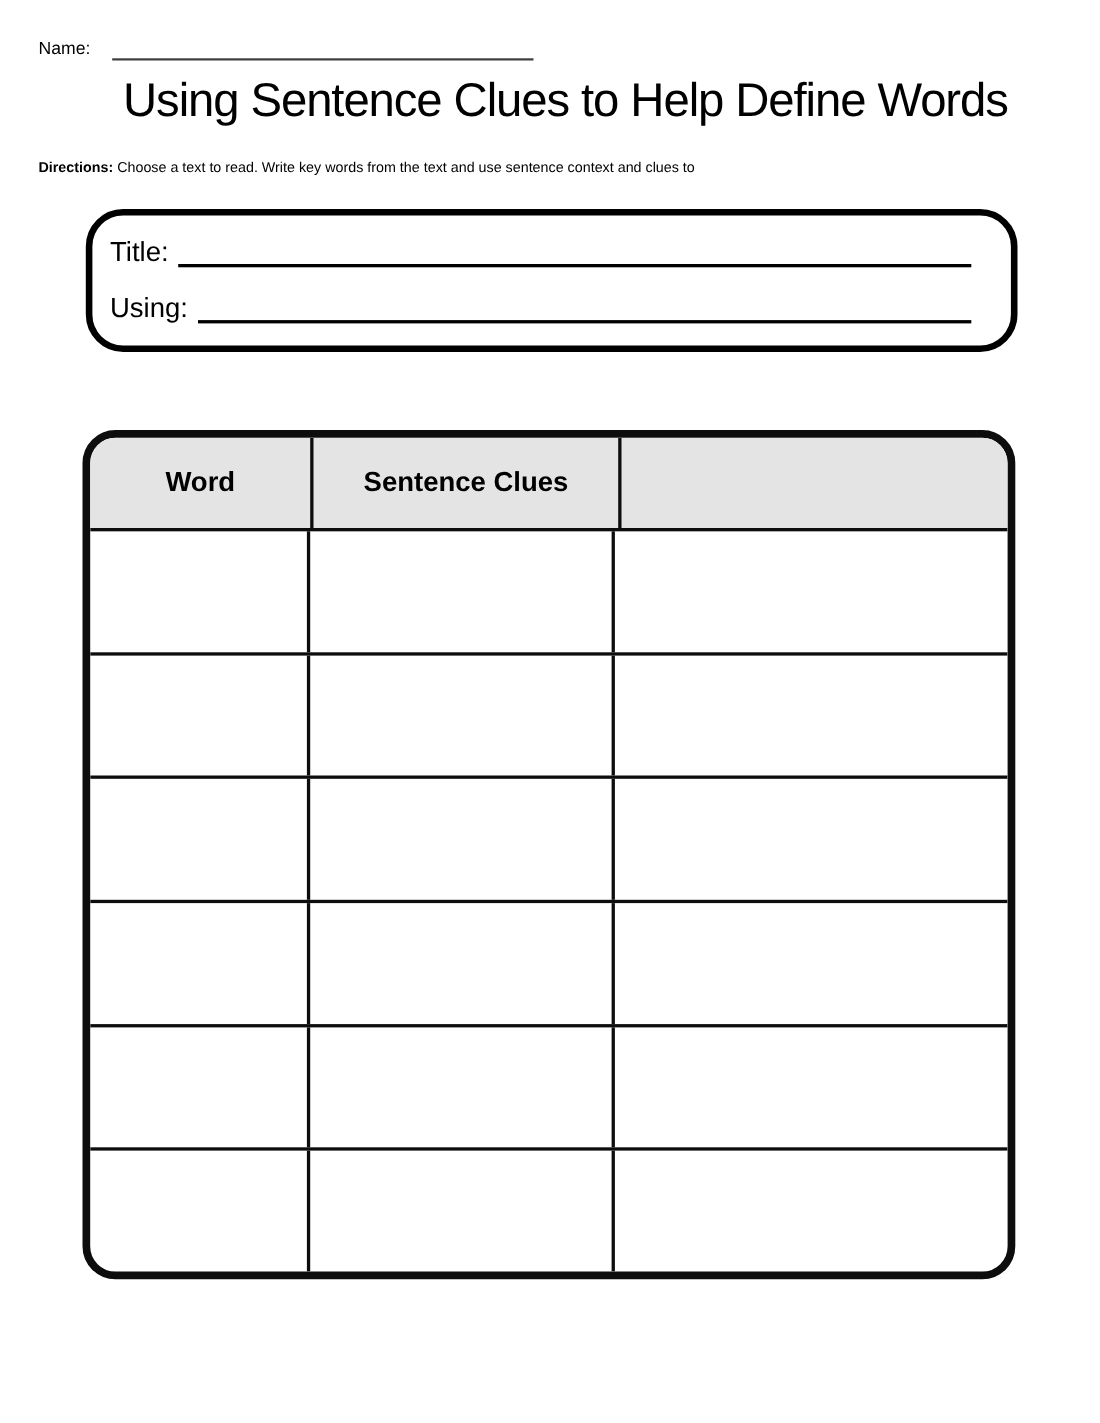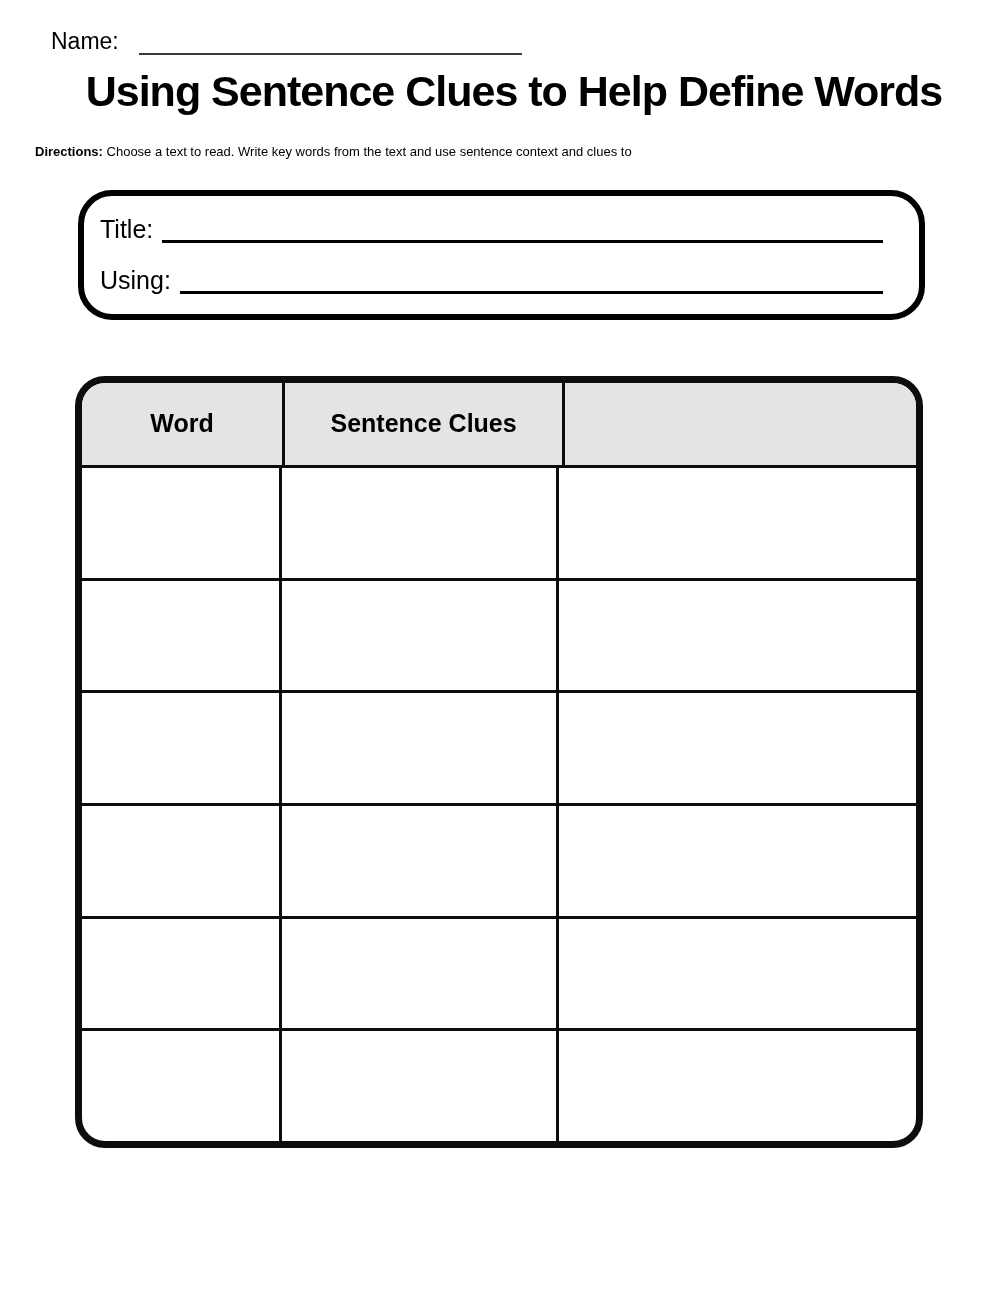--- a/index.html
+++ b/index.html
@@ -13,34 +13,34 @@
   }
   .page { position: relative; width: 1000px; height: 1294px; }
 
   
   .name-row {
     display: flex;
     align-items: flex-end;
     margin: 28px 0 0 35px;
     height: 27px;
   }
-  .name-label { font-size: 23px; line-height: 1; padding-bottom: 2px; margin-left: 16px; }
+  .name-label { font-size: 16px; line-height: 1; padding-bottom: 2px; }
   .name-line {
     width: 383px;
     margin-left: 20px;
     border-bottom: 2px solid #3c3c3c;
     height: 23px;
   }
 
   
   .title {
     margin: 12px 0 17px 0;
     text-align: center;
     font-size: 43px;
-    font-weight: bold;
+    font-weight: normal;
     letter-spacing: -1px;
     line-height: 1.15;
     padding-left: 28px;
   }
 
   
   .directions {
     margin: 24px 35px 0 35px;
     font-size: 13px;
     line-height: 24.5px;
@@ -66,21 +66,21 @@
   .info-underline {
     flex: 1;
     border-bottom: 3px solid #000000;
     height: 24px;
     margin-left: 9px;
   }
 
   
   .table {
     box-sizing: border-box;
-    margin: 56px 0 0 75px;
+    margin: 71px 0 0 75px;
     width: 848px;
     height: 772px;
     border: 7px solid #0d0d0d;
     border-radius: 30px;
     display: flex;
     flex-direction: column;
     overflow: hidden;
     background: #ffffff;
   }
   .thead {

